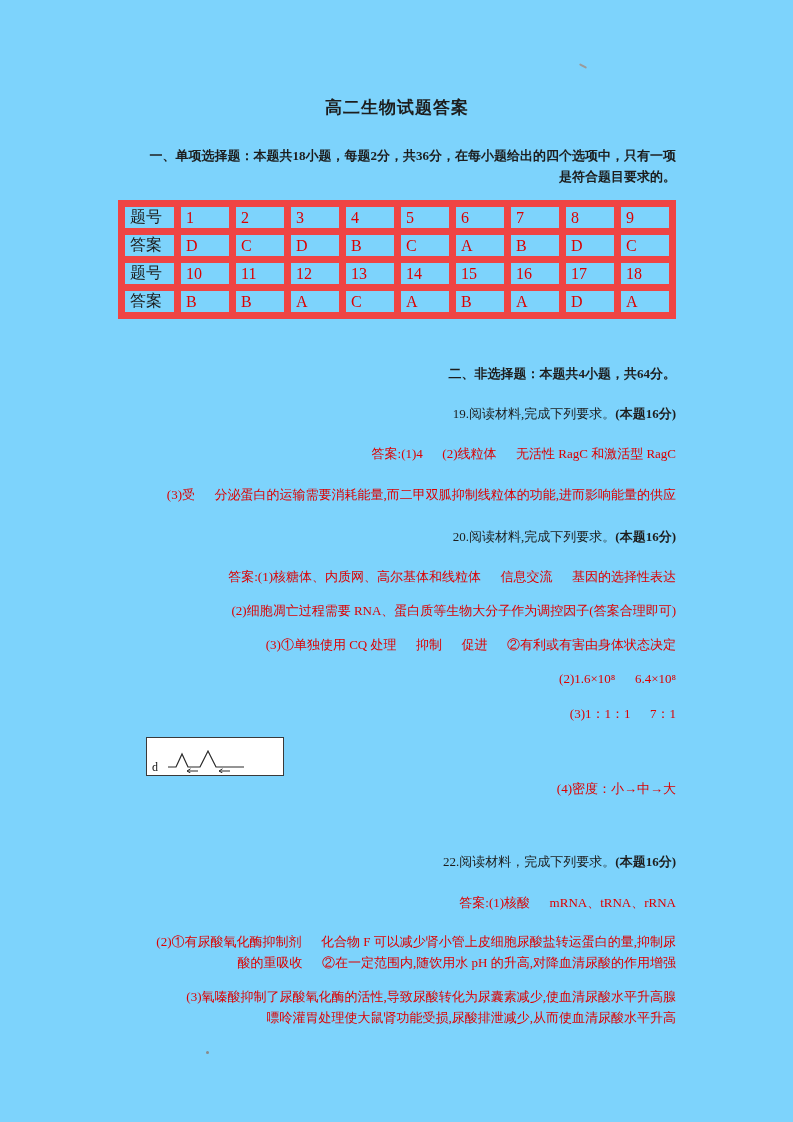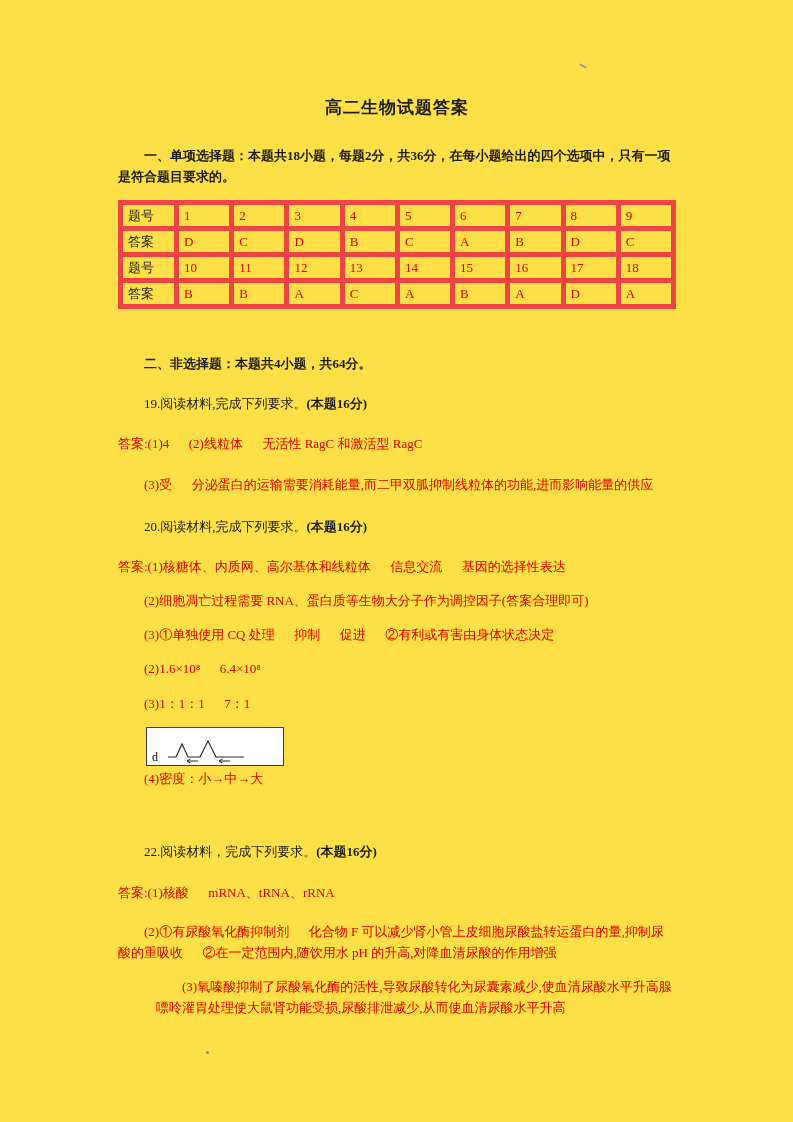--- a/index.html
+++ b/index.html
@@ -1,30 +1,30 @@
 <!DOCTYPE html>
 <html><head>
 <meta charset="utf-8">
 <style>
   html,body{margin:0;padding:0;background:#ffffff;}
   .page{
-    width:793px;height:1122px;background:#fde047;position:relative;overflow:hidden;
+    width:793px;height:1122px;background:#7dd3fc;position:relative;overflow:hidden;
     font-family:"Liberation Serif","DejaVu Serif",serif;color:#1d1d1d;
   }
   .content{position:absolute;left:118px;top:0;width:558px;}
   .title{margin-top:96px;font-size:17px;font-weight:bold;text-align:center;letter-spacing:1px;}
-  .para{font-size:13px;line-height:1.62;white-space:pre-wrap;word-break:break-word;}
+  .para{font-size:13px;line-height:1.62;white-space:pre-wrap;word-break:break-word;text-align:right;}
   .indent{text-indent:2em;}
   .bold{font-weight:bold;}
   .red{color:#dd0000;}
   .h-choice{margin-top:26px;font-weight:bold;}
   .h-non{margin-top:44px;font-weight:bold;}
   table.answers{border-collapse:collapse;table-layout:fixed;width:558px;margin-top:7px;}
   table.answers col.c-lab{width:56px;}
-  table.answers td{border:5px solid #ef4444;height:21px;font-size:13px;padding:0 5px;vertical-align:middle;}
+  table.answers td{border:7px solid #ef4444;height:21px;font-size:16px;padding:0 5px;vertical-align:middle;}
   table.answers td.val{color:#dd0000;}
   .q-prompt-19{margin-top:19px;}
   .a19-1{margin-top:19px;}
   .a19-2{margin-top:20px;}
   .q-prompt-20{margin-top:21px;}
   .a20-1{margin-top:19px;}
   .q-prompt-21{margin-top:29px;}
   .a21-1{margin-top:17px;}
   .a21-2{margin-top:3px;}
   .a21-3{margin-top:2px;}

